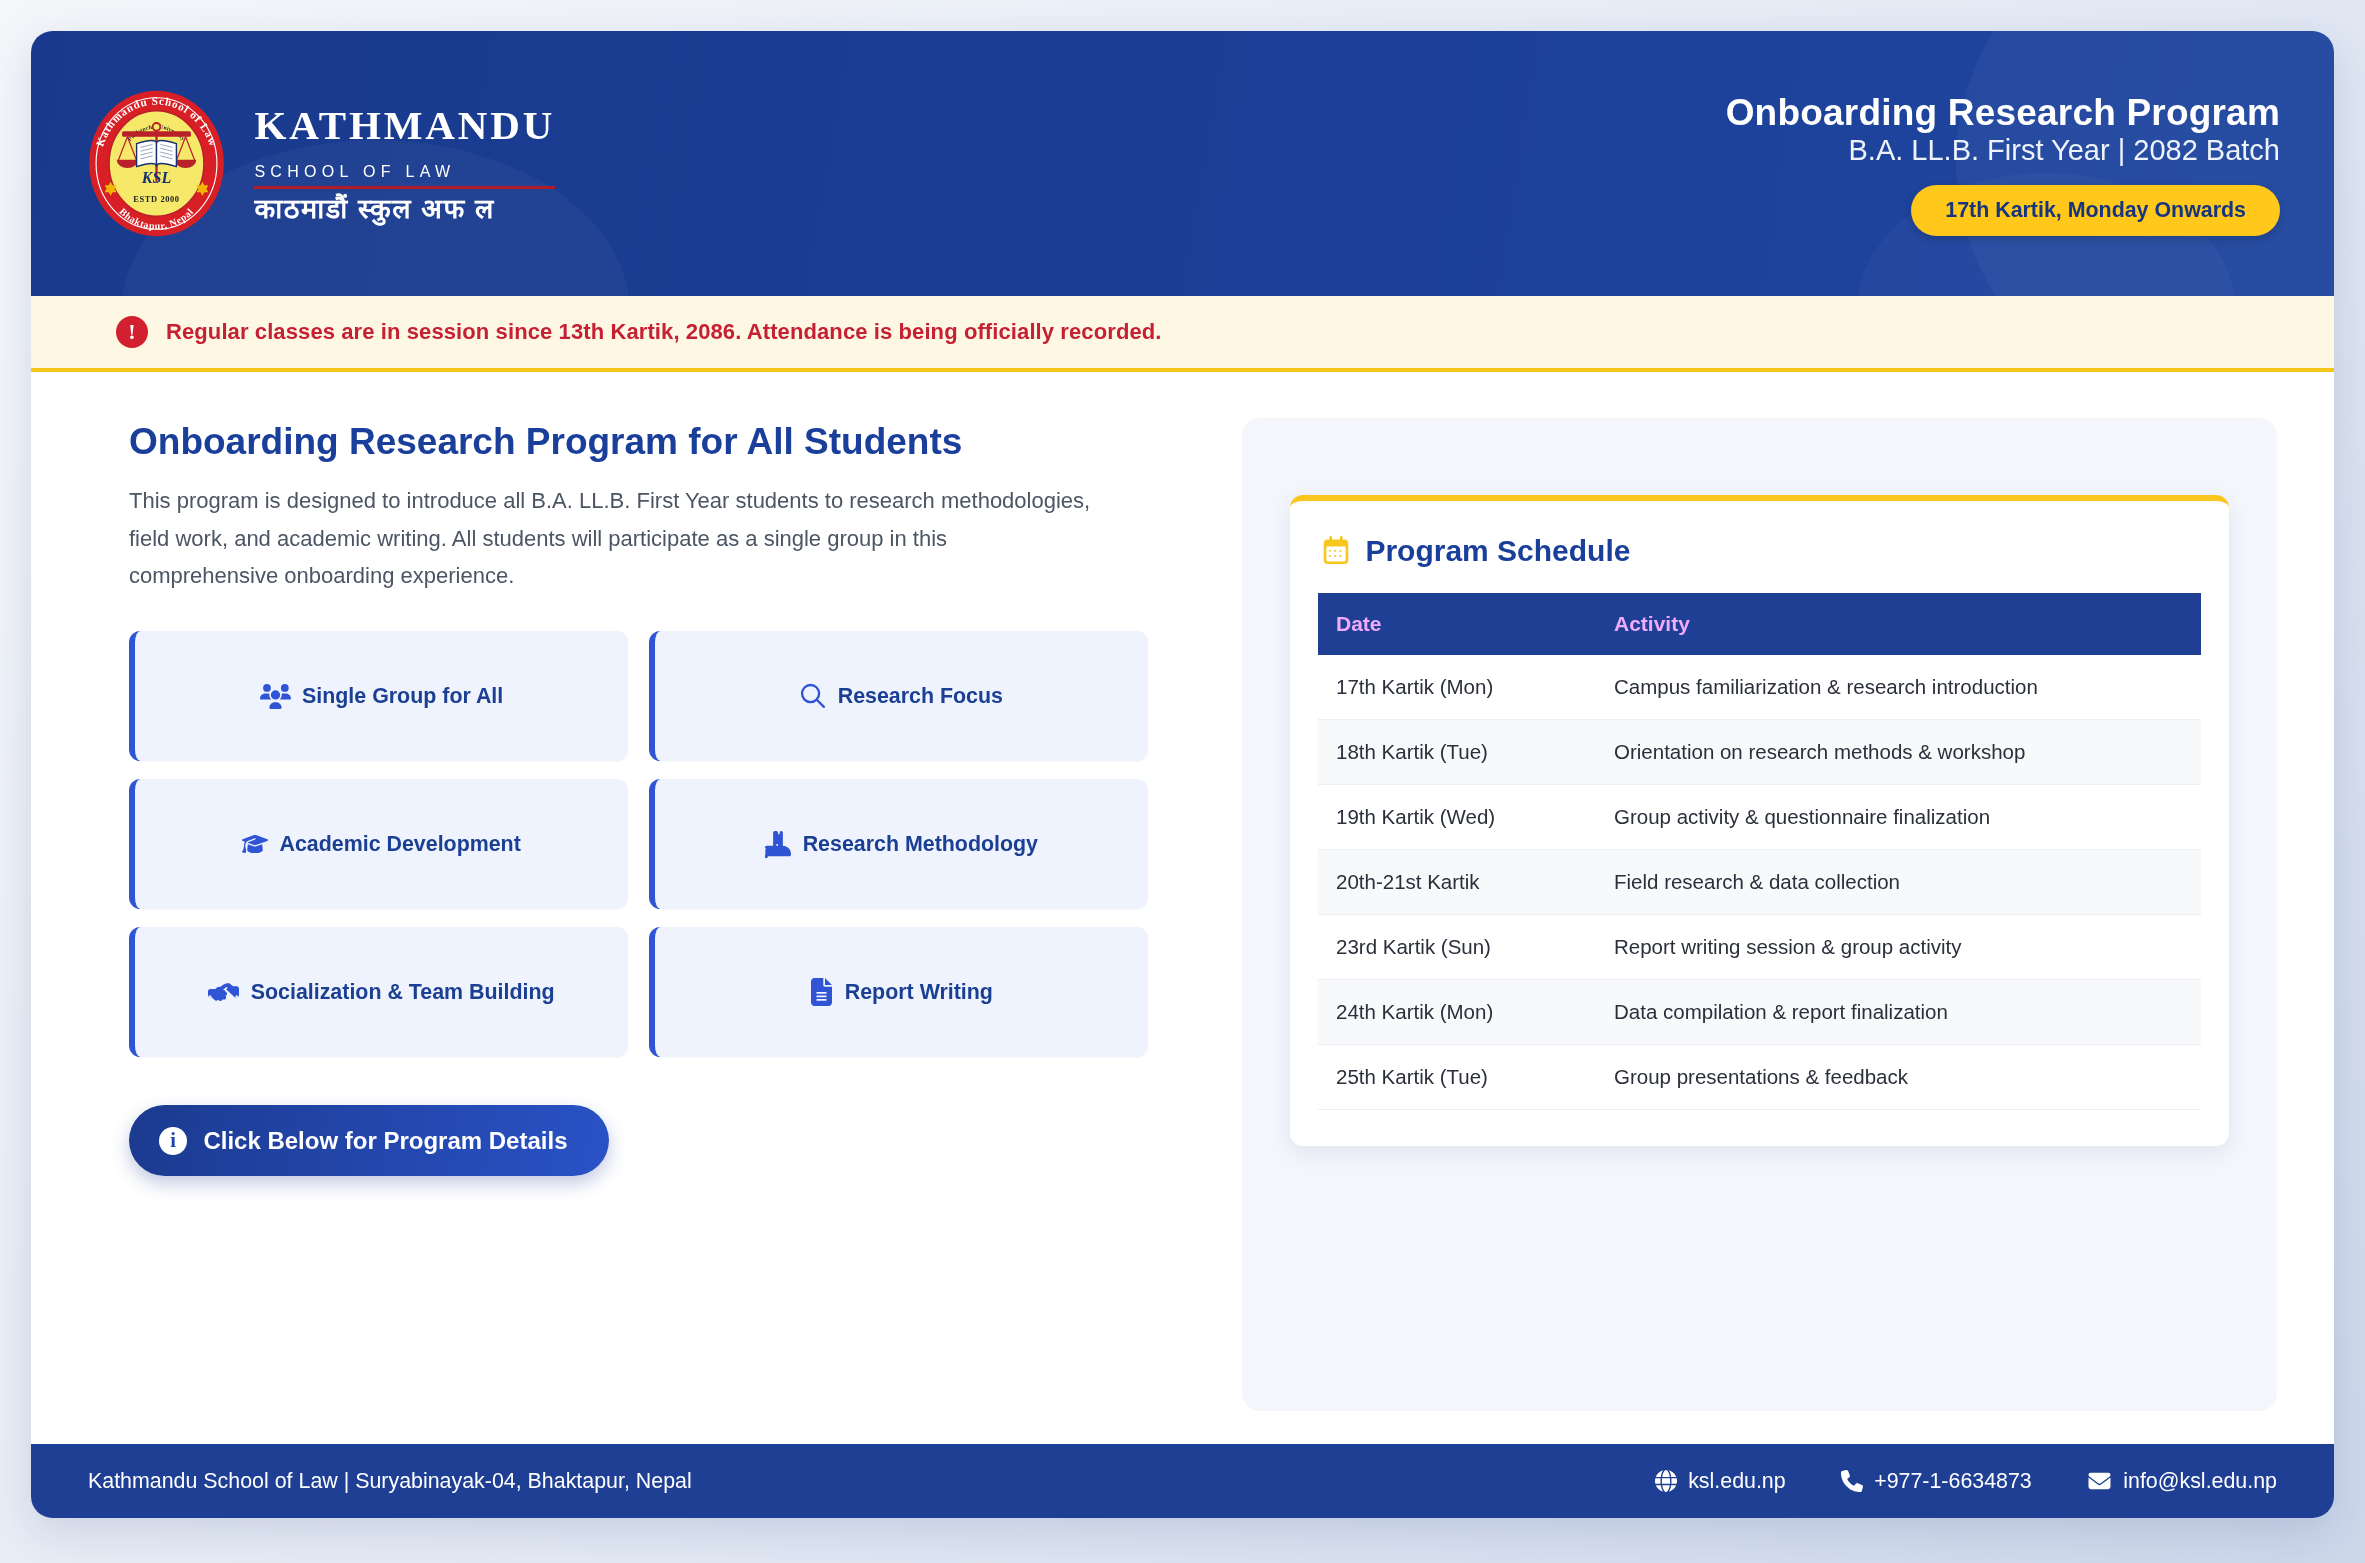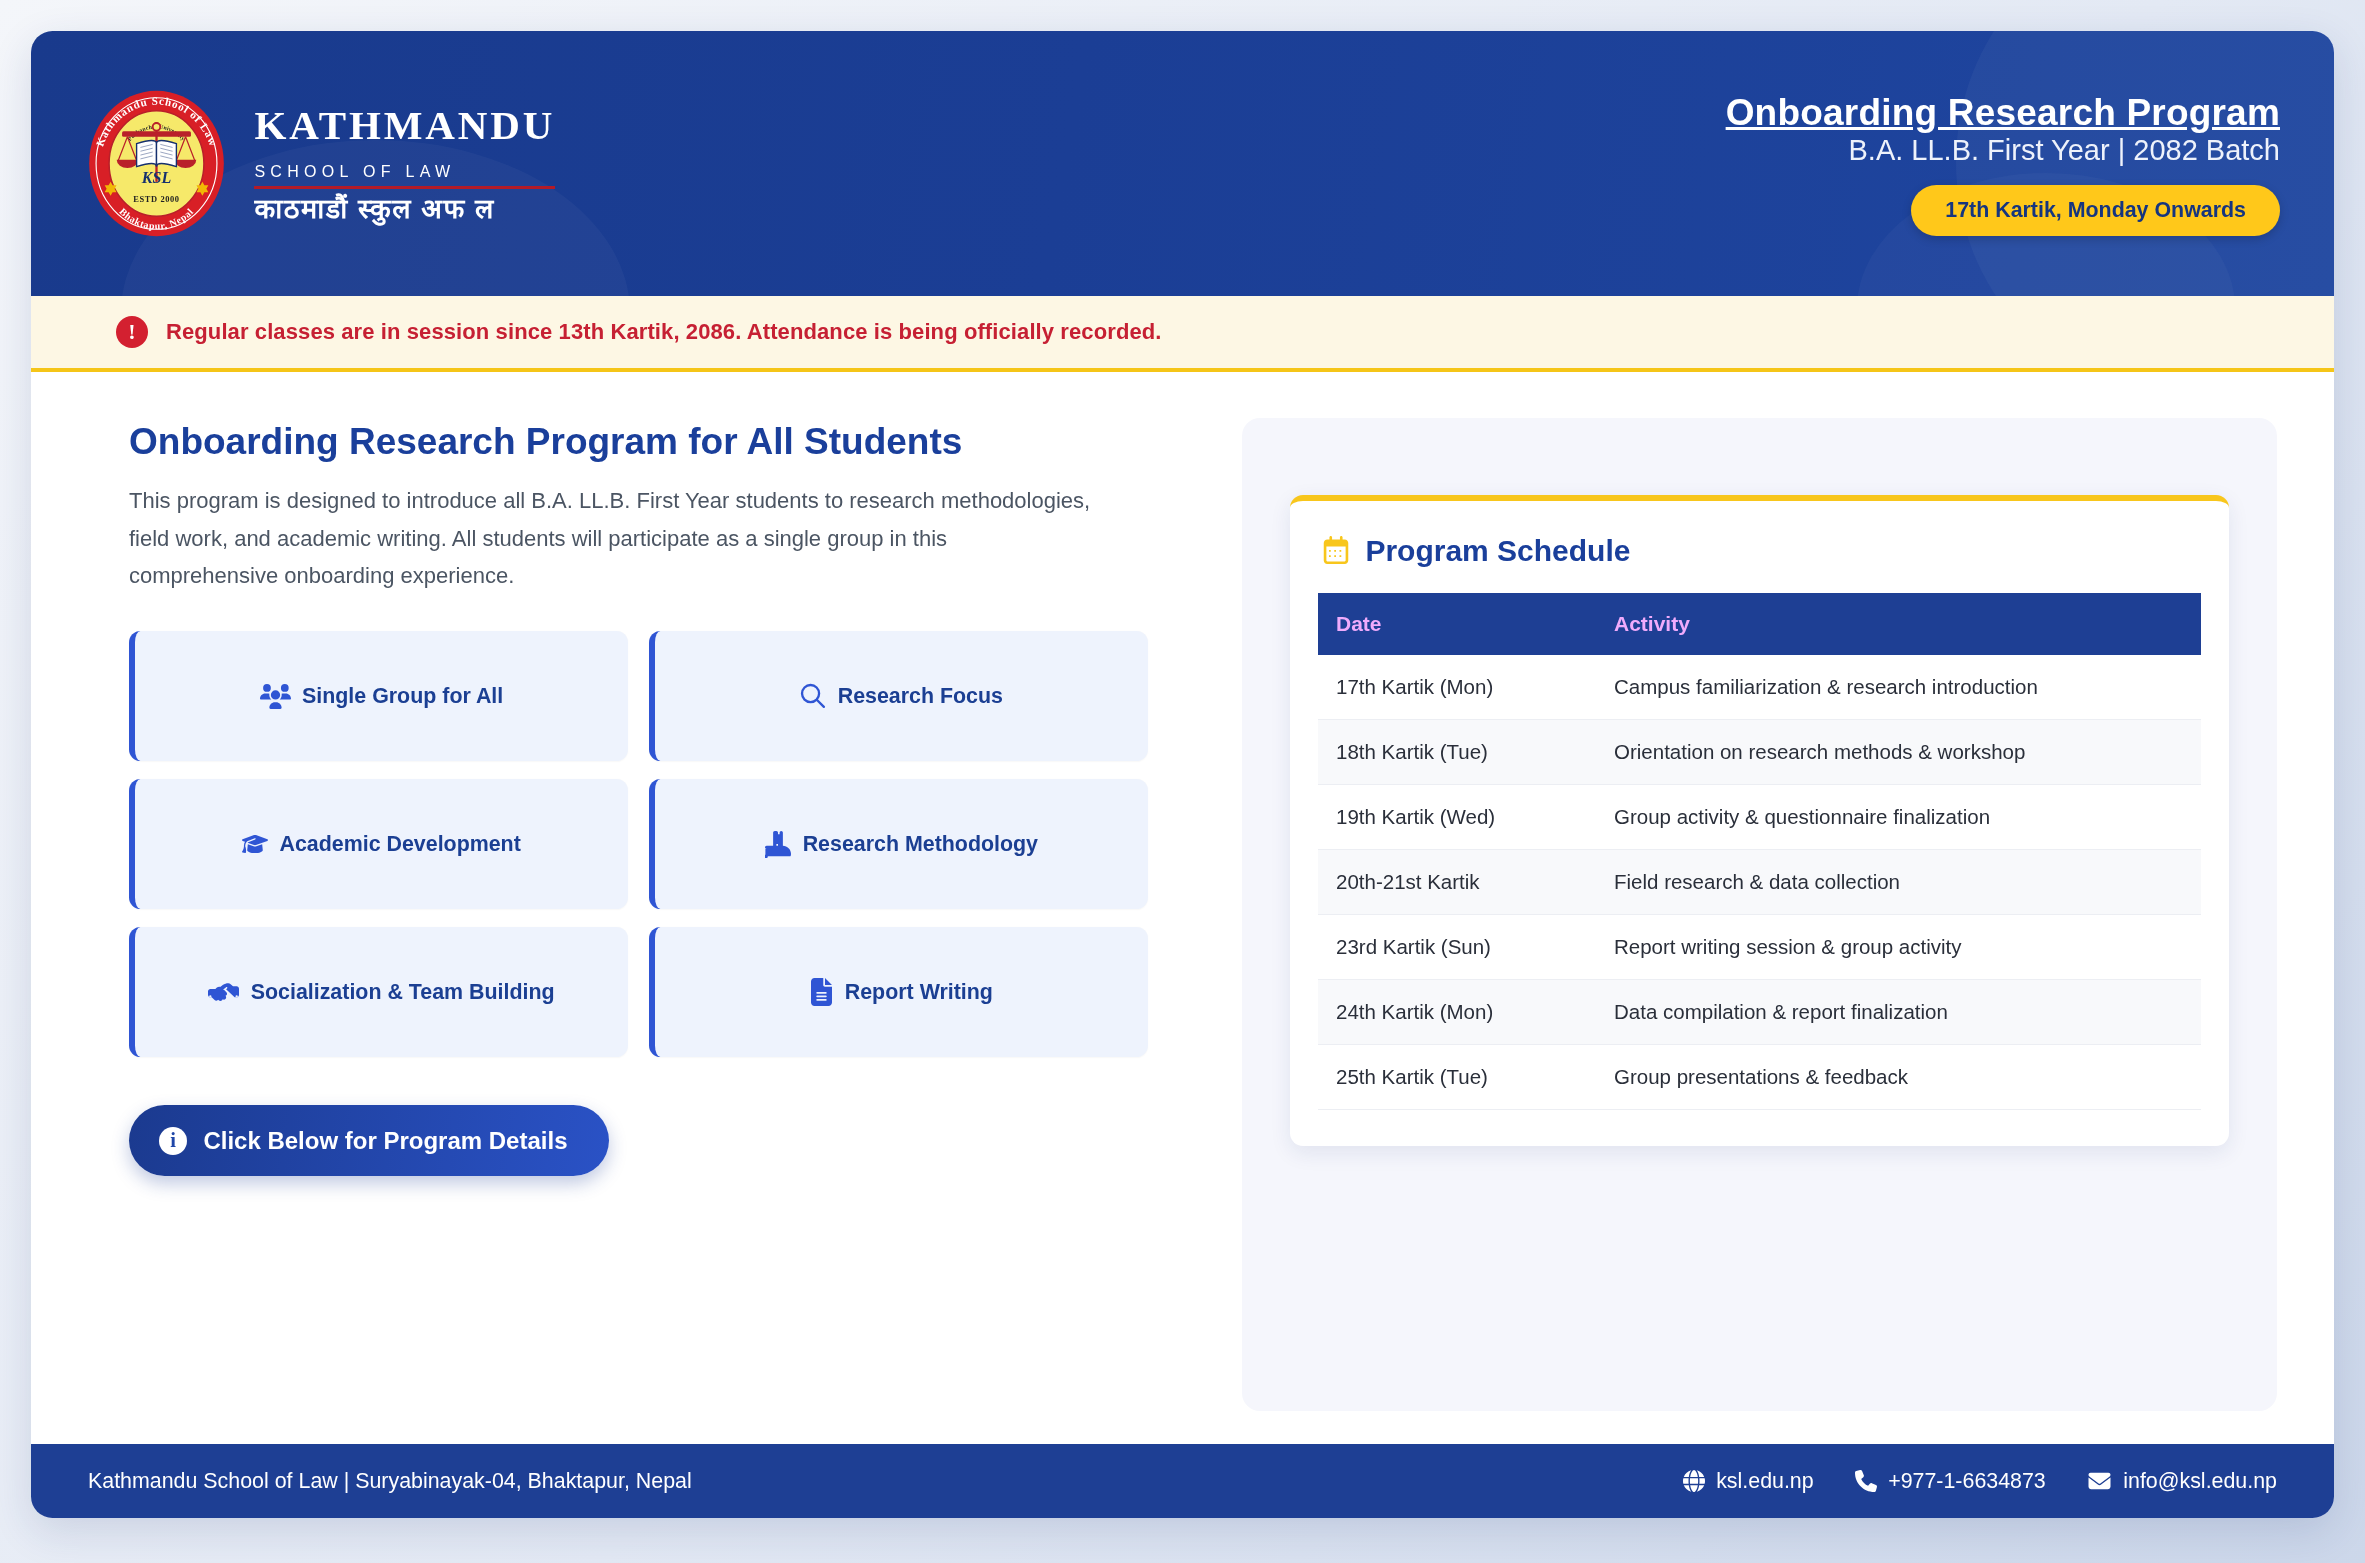--- a/index.html
+++ b/index.html
@@ -68,21 +68,21 @@
   .brand-rule { height: 2.5px; background: #b31b28; margin: 3.3px 0 4.1px 0; width: 100%; }
   .brand-l3 {
     font-size: 27px; font-weight: 700; color: #ffffff;
     letter-spacing: 1.6px; line-height: 1.2;
   }
 
   .header-right {
     margin-left: auto; text-align: right; position: relative; z-index: 2;
     display: flex; flex-direction: column; align-items: flex-end;
   }
-  .prog-title { font-size: 37px; font-weight: 700; color:#fff; letter-spacing: 0.2px; text-decoration: underline; }
+  .prog-title { font-size: 37px; font-weight: 700; color:#fff; letter-spacing: 0.2px; }
   .prog-sub   { font-size: 29px; font-weight: 400; color:#eef2fb; margin-top: 0; }
   .date-pill {
     margin-top: 18px;
     background: #ffc81a;
     color: #16357f;
     font-size: 21.4px; font-weight: 700;
     padding: 13px 34px;
     border-radius: 26px;
     box-shadow: 0 3.3px 10px rgba(0,0,0,0.18);
   }
@@ -208,21 +208,21 @@
   table.sched tbody td.c1 { width: 271px; }
 
   
   .footer {
     flex: 0 0 74px;
     background: #1e3f94;
     display: flex; align-items: center;
     padding: 0 57px 0 57px;
   }
   .foot-left { font-size: 21.4px; color: #ffffff; }
-  .foot-right { margin-left: auto; display: flex; align-items: center; gap: 41px; }
+  .foot-right { margin-left: auto; display: flex; align-items: center; gap: 55px; }
   .foot-item { display: flex; align-items: center; gap: 11.5px; font-size: 21.4px; color: #ffffff; }
   .foot-item svg { display: block; fill: #ffffff; }
 </style>
 </head>
 <body>
 
 <div class="page-card">
 
   <div class="header">
     <div class="blob1"></div>

